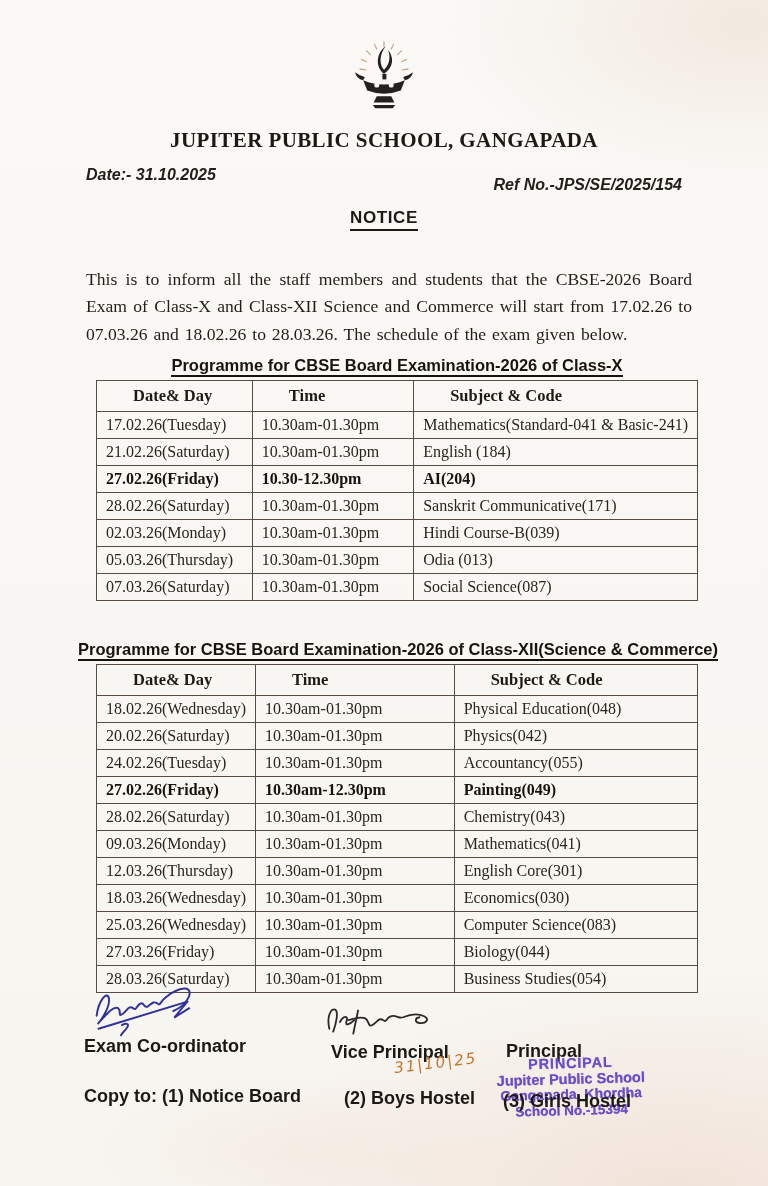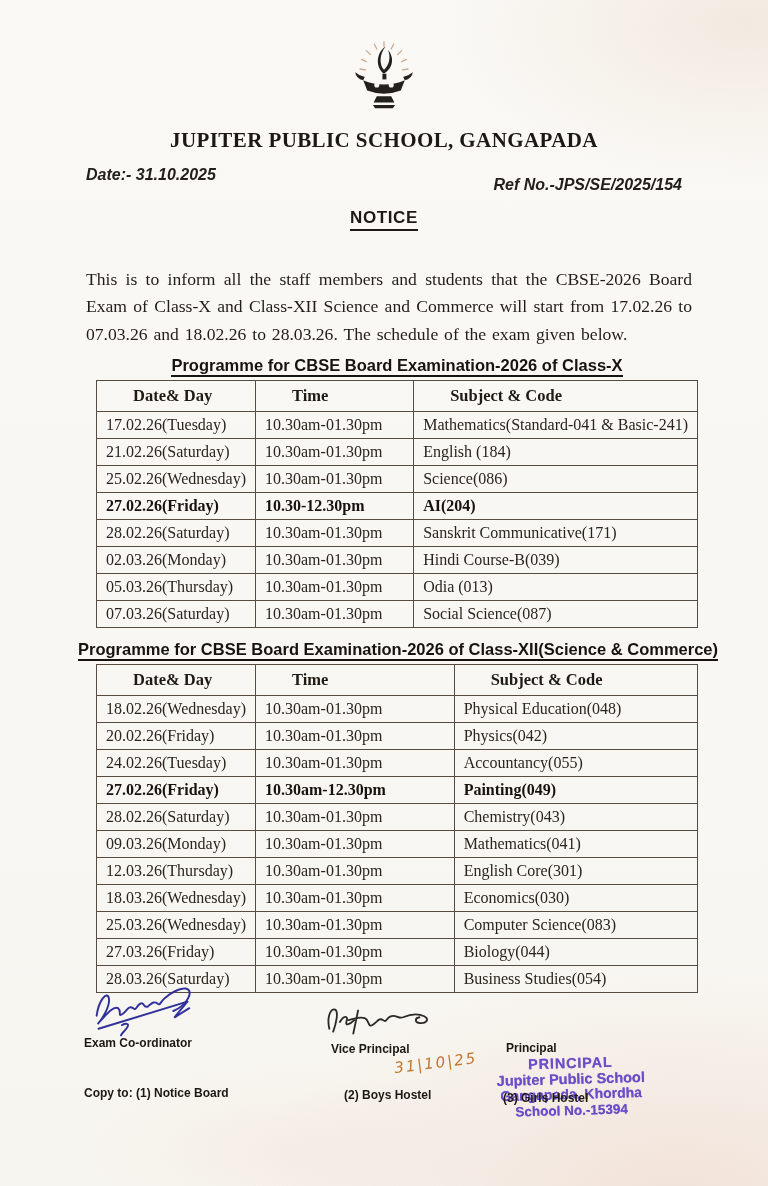--- a/index.html
+++ b/index.html
@@ -63,21 +63,21 @@
     white-space:nowrap;overflow:hidden;
   }
   table.sched th{font-weight:bold;font-size:16.5px;height:26px;color:#1f1a14;padding-left:36px;}
   table.sched td{height:22px;}
   .tbl-x col.c1{width:26%;} .tbl-x col.c2{width:27%;} .tbl-x col.c3{width:47%;}
   .tbl-xii col.c1{width:25.5%;} .tbl-xii col.c2{width:33.5%;} .tbl-xii col.c3{width:41%;}
   tr.bold-row td{font-weight:bold;color:#16120d;}
   
   .foot-label{
     position:absolute;font-family:"Liberation Sans", sans-serif;
-    font-weight:bold;font-size:12px;color:#1c1915;white-space:nowrap;
+    font-weight:bold;font-size:18px;color:#1c1915;white-space:nowrap;
   }
   .sig1{position:absolute;left:88px;top:982px;}
   .sig2{position:absolute;left:320px;top:1000px;}
   .sign-date{
     position:absolute;left:394px;top:1054px;
     font-family:"DejaVu Sans", sans-serif;font-style:italic;
     font-size:15px;color:#c0762c;transform:rotate(-7deg);letter-spacing:2px;
     white-space:nowrap;
   }
   .stamp{
@@ -155,25 +155,20 @@
           <tr>
             <td>17.02.26(Tuesday)</td>
             <td>10.30am-01.30pm</td>
             <td>Mathematics(Standard-041 &amp; Basic-241)</td>
           </tr>
           <tr>
             <td>21.02.26(Saturday)</td>
             <td>10.30am-01.30pm</td>
             <td>English (184)</td>
           </tr>
-          <tr>
-            <td>25.02.26(Wednesday)</td>
-            <td>10.30am-01.30pm</td>
-            <td>Science(086)</td>
-          </tr>
           <tr class="bold-row">
             <td>27.02.26(Friday)</td>
             <td>10.30-12.30pm</td>
             <td>AI(204)</td>
           </tr>
           <tr>
             <td>28.02.26(Saturday)</td>
             <td>10.30am-01.30pm</td>
             <td>Sanskrit Communicative(171)</td>
           </tr>
@@ -213,21 +208,21 @@
             <th>Subject &amp; Code</th>
           </tr>
         </thead>
       <tbody>
           <tr>
             <td>18.02.26(Wednesday)</td>
             <td>10.30am-01.30pm</td>
             <td>Physical Education(048)</td>
           </tr>
           <tr>
-            <td>20.02.26(Friday)</td>
+            <td>20.02.26(Saturday)</td>
             <td>10.30am-01.30pm</td>
             <td>Physics(042)</td>
           </tr>
           <tr>
             <td>24.02.26(Tuesday)</td>
             <td>10.30am-01.30pm</td>
             <td>Accountancy(055)</td>
           </tr>
           <tr class="bold-row">
             <td>27.02.26(Friday)</td>

